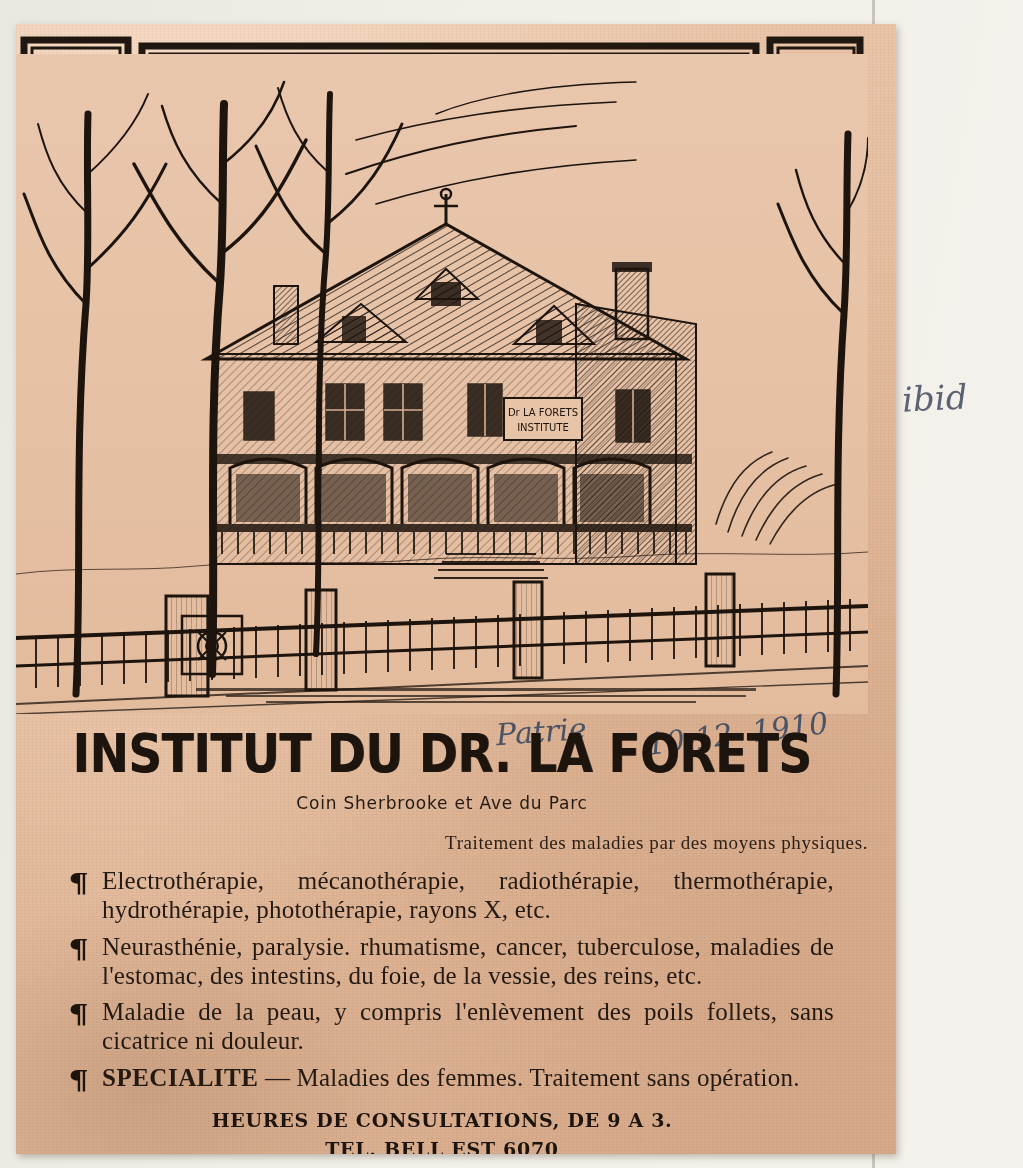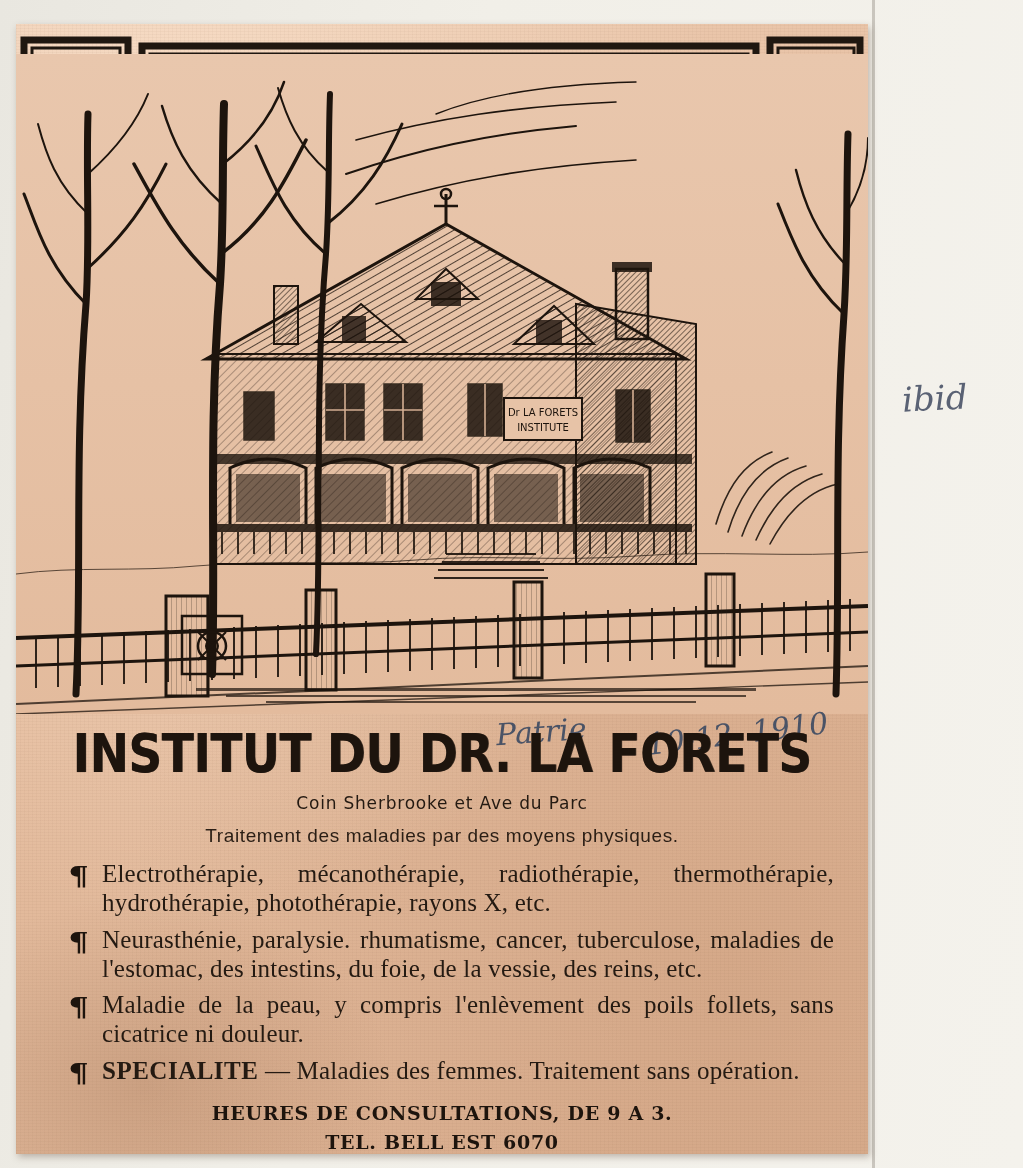--- a/index.html
+++ b/index.html
@@ -43,20 +43,21 @@
     top: 24px;
     width: 852px;
     height: 1130px;
     background: #e9c3a8;
     background-image:
       radial-gradient(ellipse at 20% 12%, rgba(255,235,215,0.55) 0%, rgba(255,235,215,0) 55%),
       radial-gradient(ellipse at 85% 85%, rgba(190,140,105,0.30) 0%, rgba(190,140,105,0) 60%),
       linear-gradient(160deg, #edcbb1 0%, #e5bd9f 45%, #dcb192 100%);
     box-shadow: 2px 3px 7px rgba(90,70,55,0.35);
     overflow: hidden;
+    padding-left: 28px;
   }
   
   #paper-grain {
     position: absolute; inset: 0;
     background-image:
       repeating-linear-gradient(0deg, rgba(120,85,60,0.045) 0px, rgba(120,85,60,0.045) 1px, rgba(0,0,0,0) 1px, rgba(0,0,0,0) 3px),
       repeating-linear-gradient(90deg, rgba(120,85,60,0.035) 0px, rgba(120,85,60,0.035) 1px, rgba(0,0,0,0) 1px, rgba(0,0,0,0) 4px);
     pointer-events: none;
   }
   
@@ -104,25 +105,26 @@
   }
   #subhead {
     font-family: "DejaVu Sans", sans-serif;
     font-weight: 400;
     font-size: 17px;
     letter-spacing: 0.8px;
     margin-top: 16px;
     color: #241a12;
   }
   #tagline {
-    font-family: Liberation Sans, sans-serif;
+    font-family: Liberation Serif, serif;
     font-size: 19px;
     letter-spacing: 0.6px;
-    margin-top: 12px;
+    margin-top: 19px;
     color: #2a1e15;
+    text-align: right;
   }
 
   #bullets {
     margin: 12px 34px 0 56px;
     text-align: left;
   }
   .bullet-row {
     display: flex;
     align-items: flex-start;
     margin-bottom: 7px;

